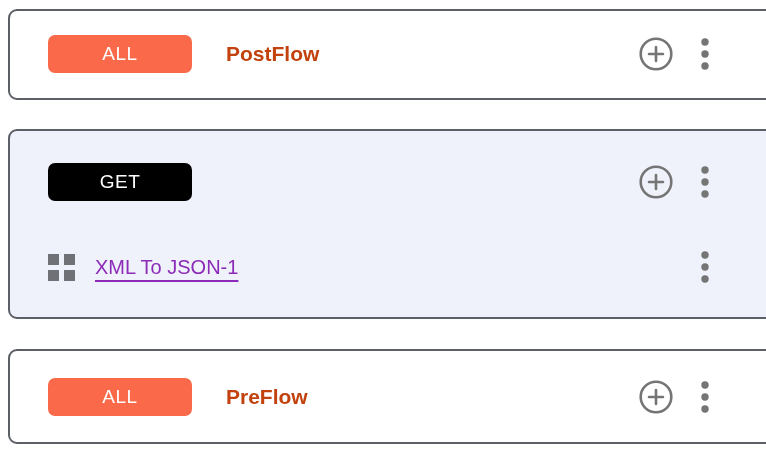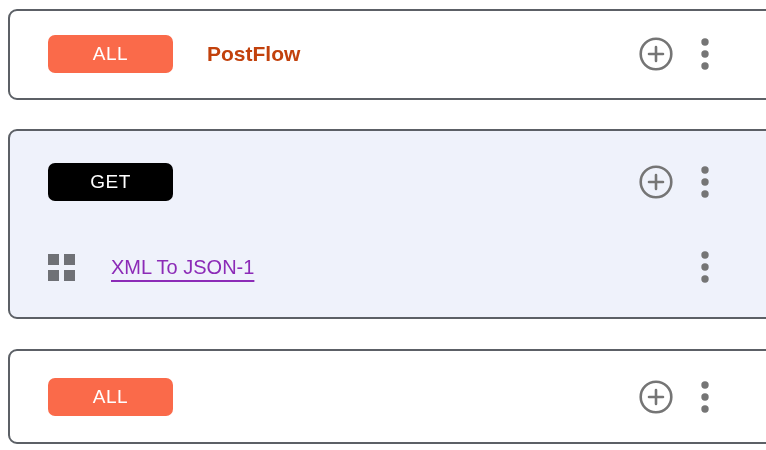--- a/index.html
+++ b/index.html
@@ -34,21 +34,21 @@
     display: flex;
     align-items: center;
   }
   .card-0 .row-main { top: 24px; }
   .card-1 .row-main { top: 32px; }
   .card-1 .row-step { top: 117px; }
   .card-2 .row-main { top: 27px; }
 
   .badge {
     margin-left: 38px;
-    width: 125px; height: 38px;
+    width: 144px; height: 38px;
     border-radius: 7px;
     color: #ffffff;
     font-size: 19px;
     letter-spacing: 0.5px;
     display: flex; align-items: center; justify-content: center;
     flex: 0 0 auto;
   }
   .badge-all { background: #fa6a4a; }
   .badge-get { background: #000000; }
 
@@ -75,21 +75,21 @@
     background: none; border: none; padding: 0;
   }
 
   .drag-handle {
     margin-left: 38px;
     display: inline-flex;
     flex: 0 0 auto;
     cursor: grab;
   }
   .step-link {
-    margin-left: 36px;
+    margin-left: 20px;
     font-size: 20px;
     color: #8c2bb7;
     text-decoration: underline;
     text-decoration-thickness: 2px;
     text-underline-offset: 6px;
     cursor: pointer;
     white-space: nowrap;
   }
 </style>
 </head>
@@ -156,20 +156,21 @@
             <circle cx="4" cy="28" r="3.7" fill="#757575"></circle>
           </svg>
         </span>
       </div>
     </div>
   </div>
 
   <div class="flow-card card-2">
     <div class="row row-main">
       <span class="badge badge-all">ALL</span>
+      <span class="flow-title">PreFlow</span>
       <div class="actions">
         <span class="icon-btn">
           <svg width="36" height="36" viewBox="0 0 36 36">
             <circle cx="18" cy="18" r="15.3" fill="none" stroke="#757575" stroke-width="2.6"></circle>
             <path d="M18 11v14M11 18h14" stroke="#757575" stroke-width="2.6" stroke-linecap="round" fill="none"></path>
           </svg>
         </span>
         <span class="icon-btn">
           <svg width="8" height="32" viewBox="0 0 8 32">
             <circle cx="4" cy="4" r="3.7" fill="#757575"></circle>

